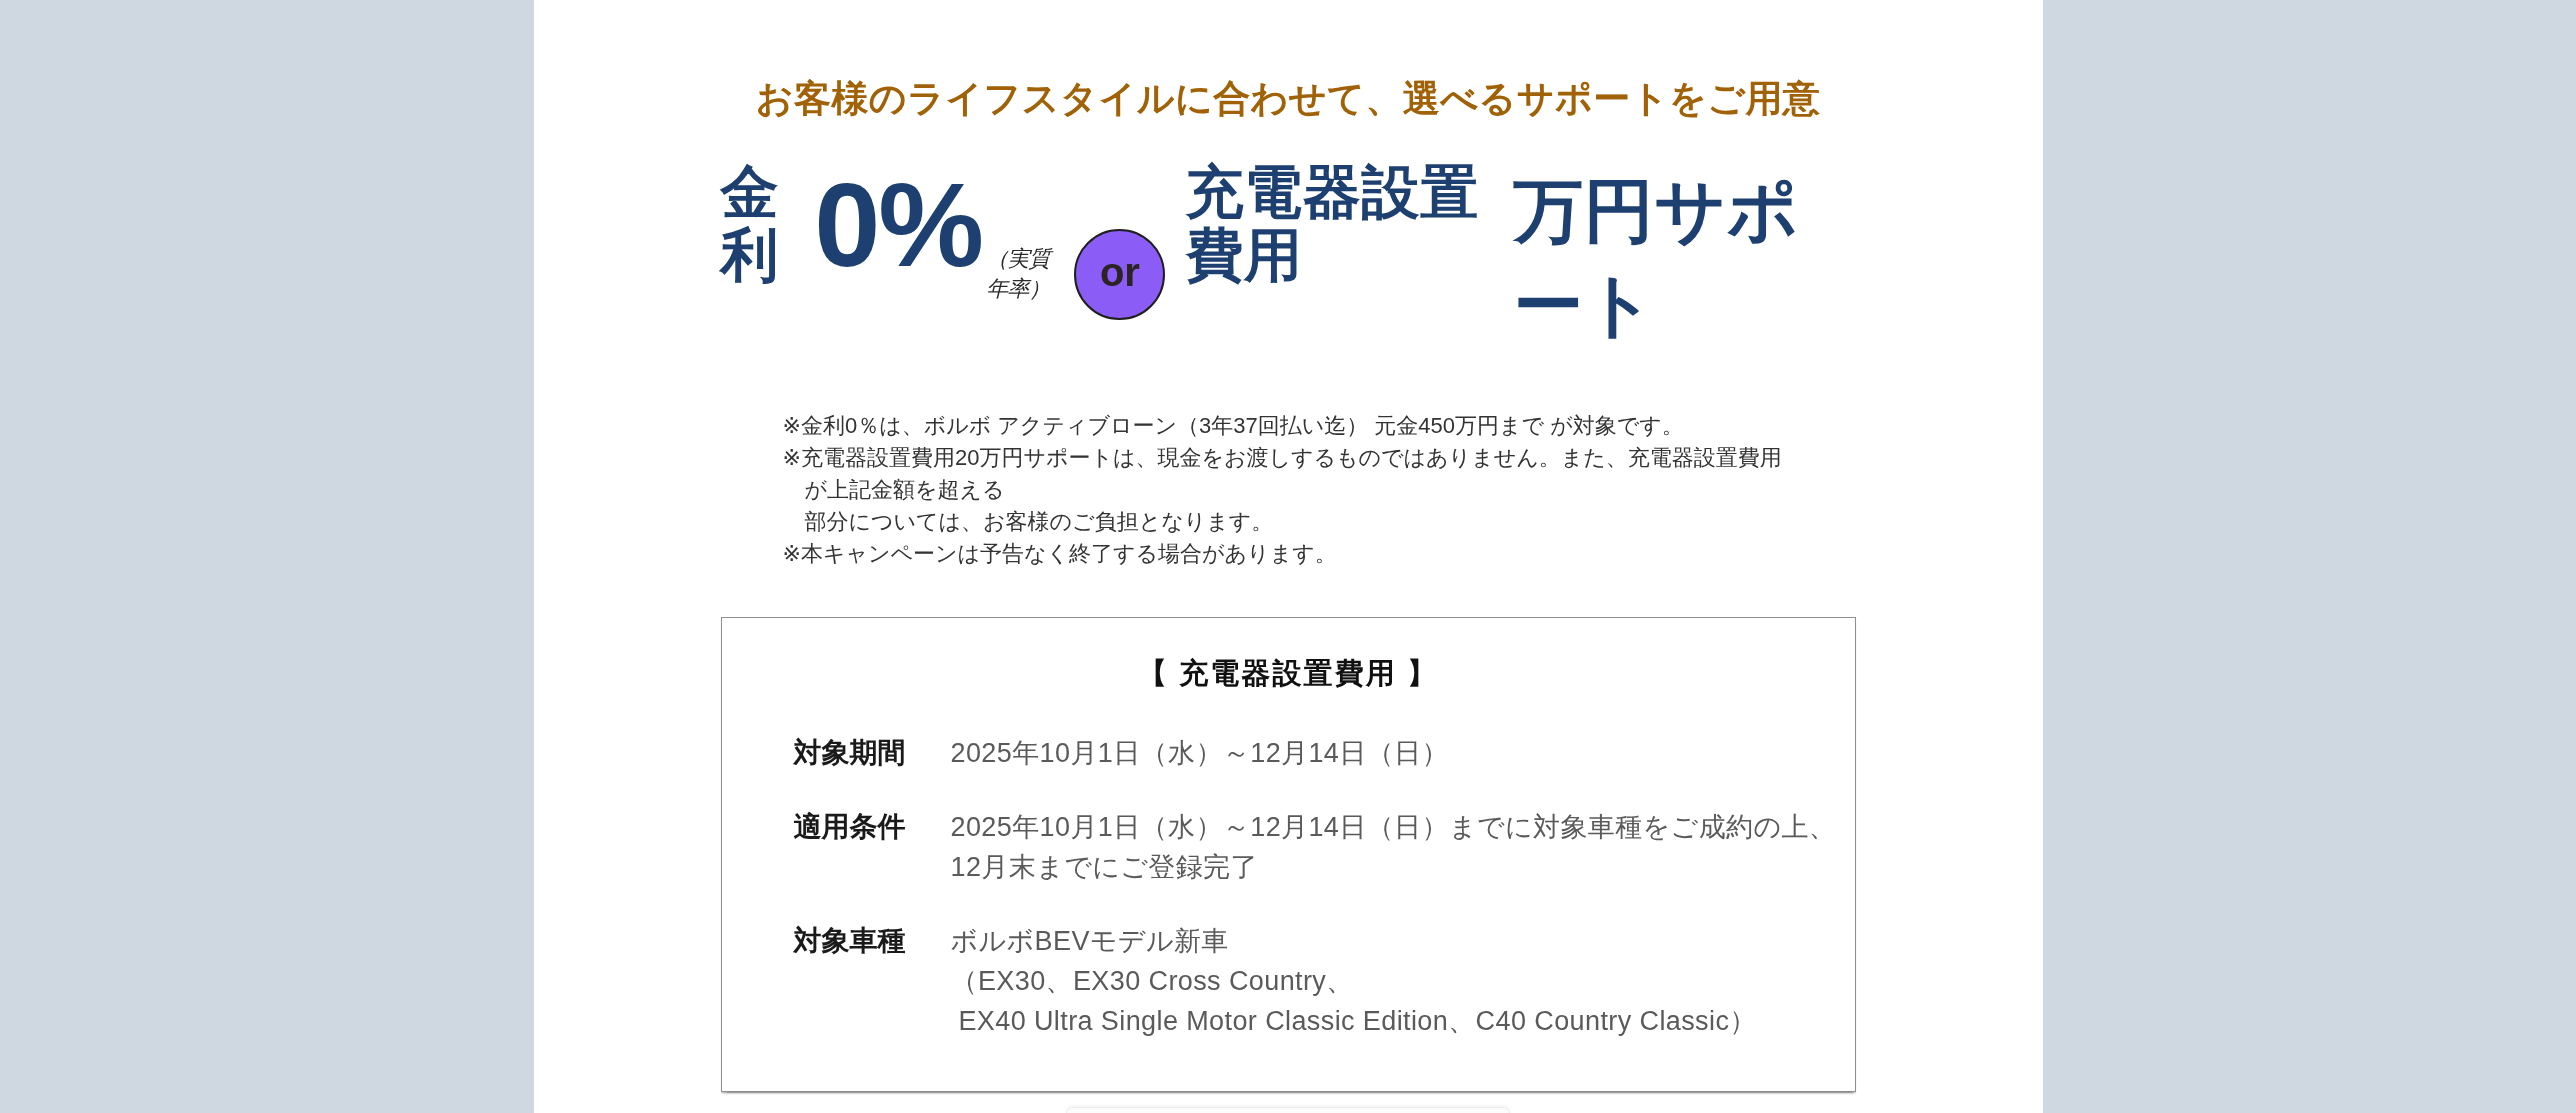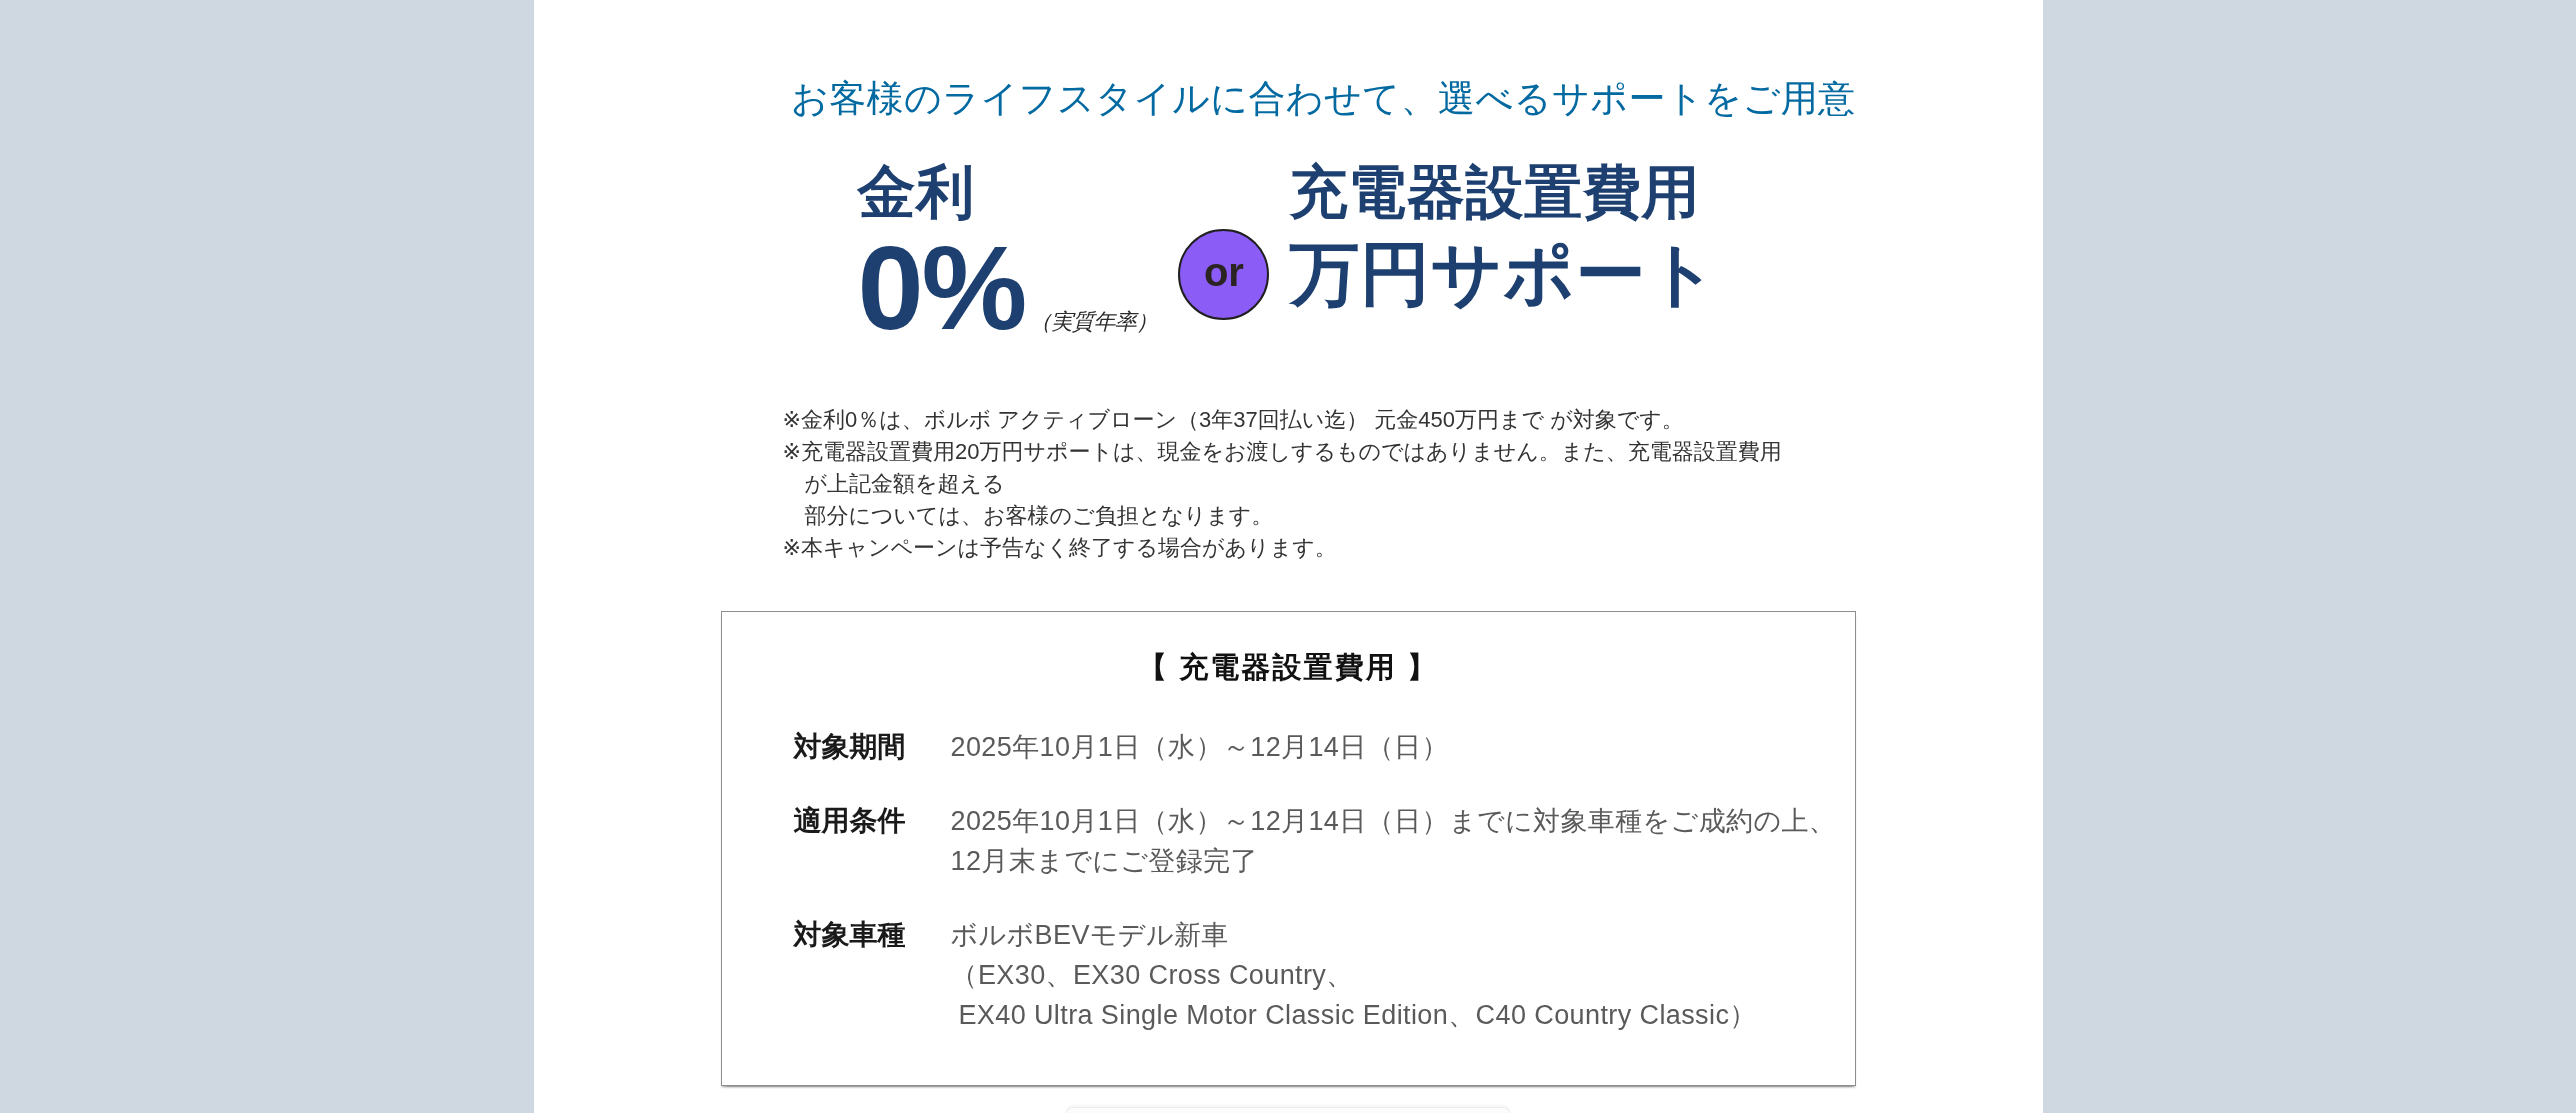--- a/index.html
+++ b/index.html
@@ -16,34 +16,34 @@
     position: relative;
     overflow: hidden;
   }
   .content {
     width: 1135px;
     margin: 0 auto;
     padding-top: 77px;
   }
   .headline {
     font-size: 37px;
-    font-weight: 400;
-    color: #0369a1;
-    text-align: right;
+    font-weight: 700;
+    color: #a16207;
+    text-align: center;
     line-height: 44px;
     letter-spacing: 0.4px;
   }
   
   .promo {
     display: flex;
     justify-content: center;
     align-items: flex-start;
     margin-top: 40px;
   }
-  .offer { display: flex; flex-direction: column; justify-content: flex-end; }
+  .offer { display: flex; flex-direction: row; justify-content: flex-end; }
   .offer-title {
     font-size: 58px;
     font-weight: 700;
     color: #1e4071;
     line-height: 1.08;
     letter-spacing: 0.7px;
   }
   .offer-value-row {
     display: flex;
     align-items: baseline;

